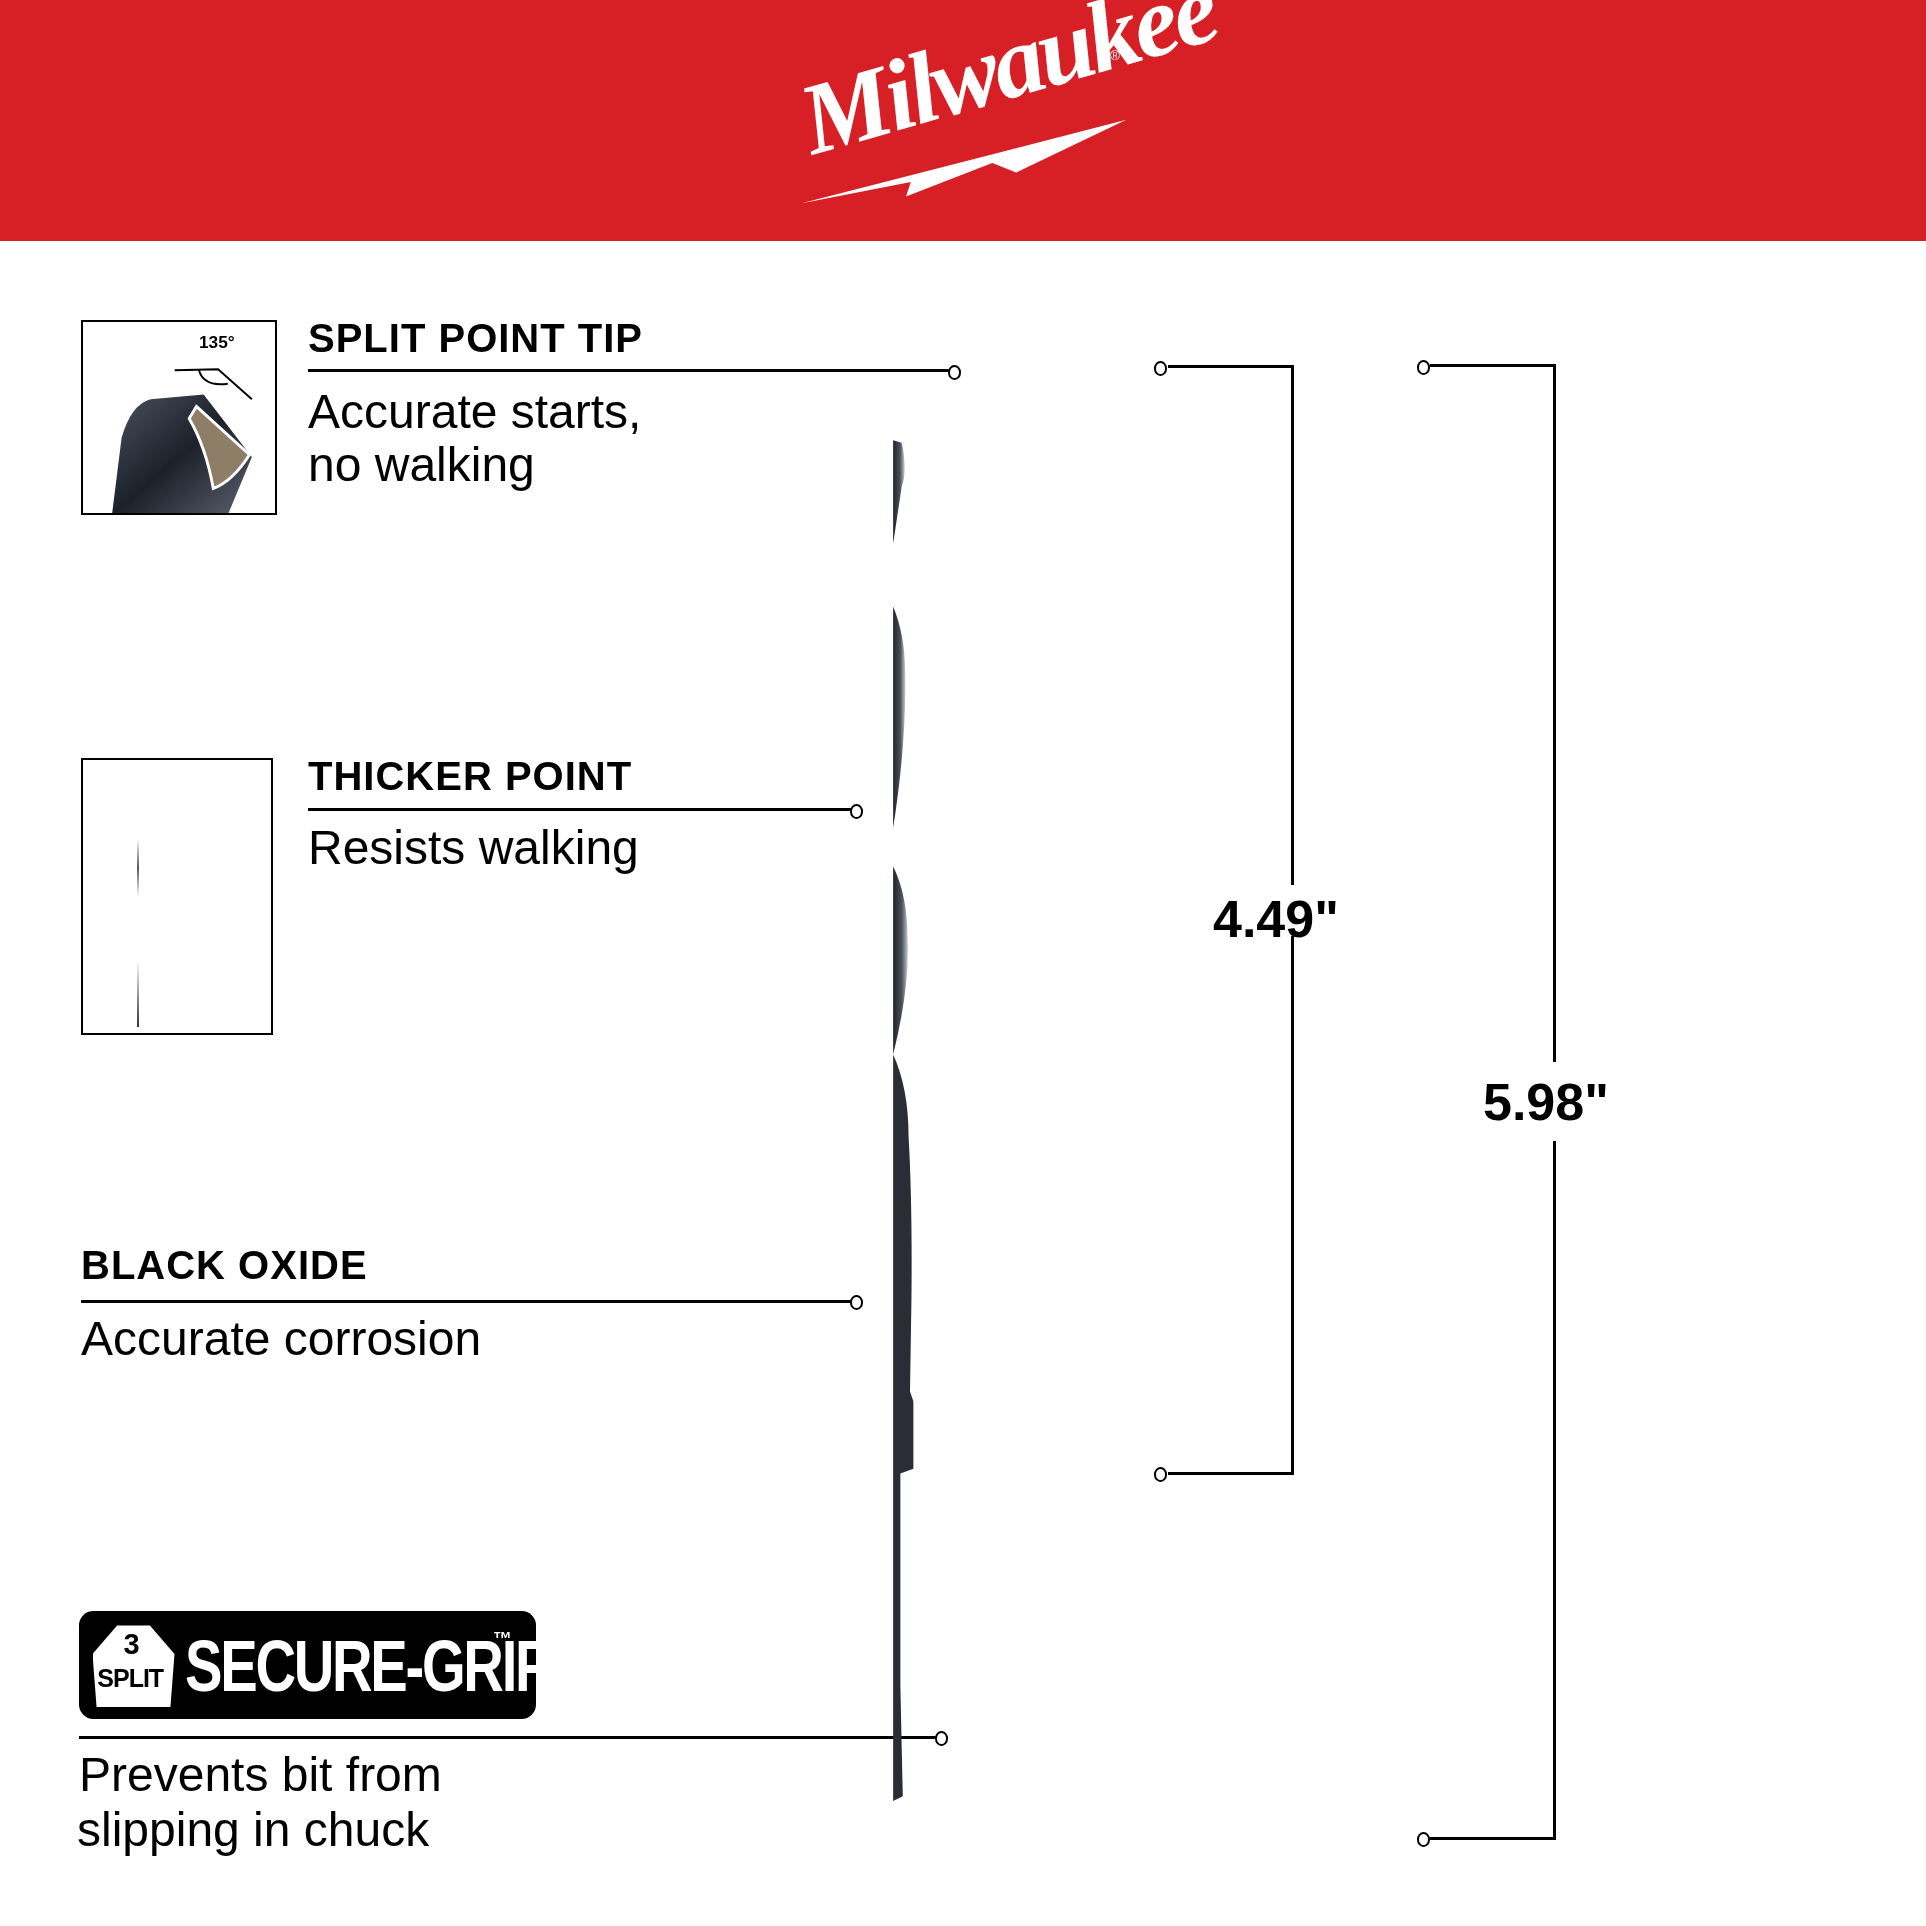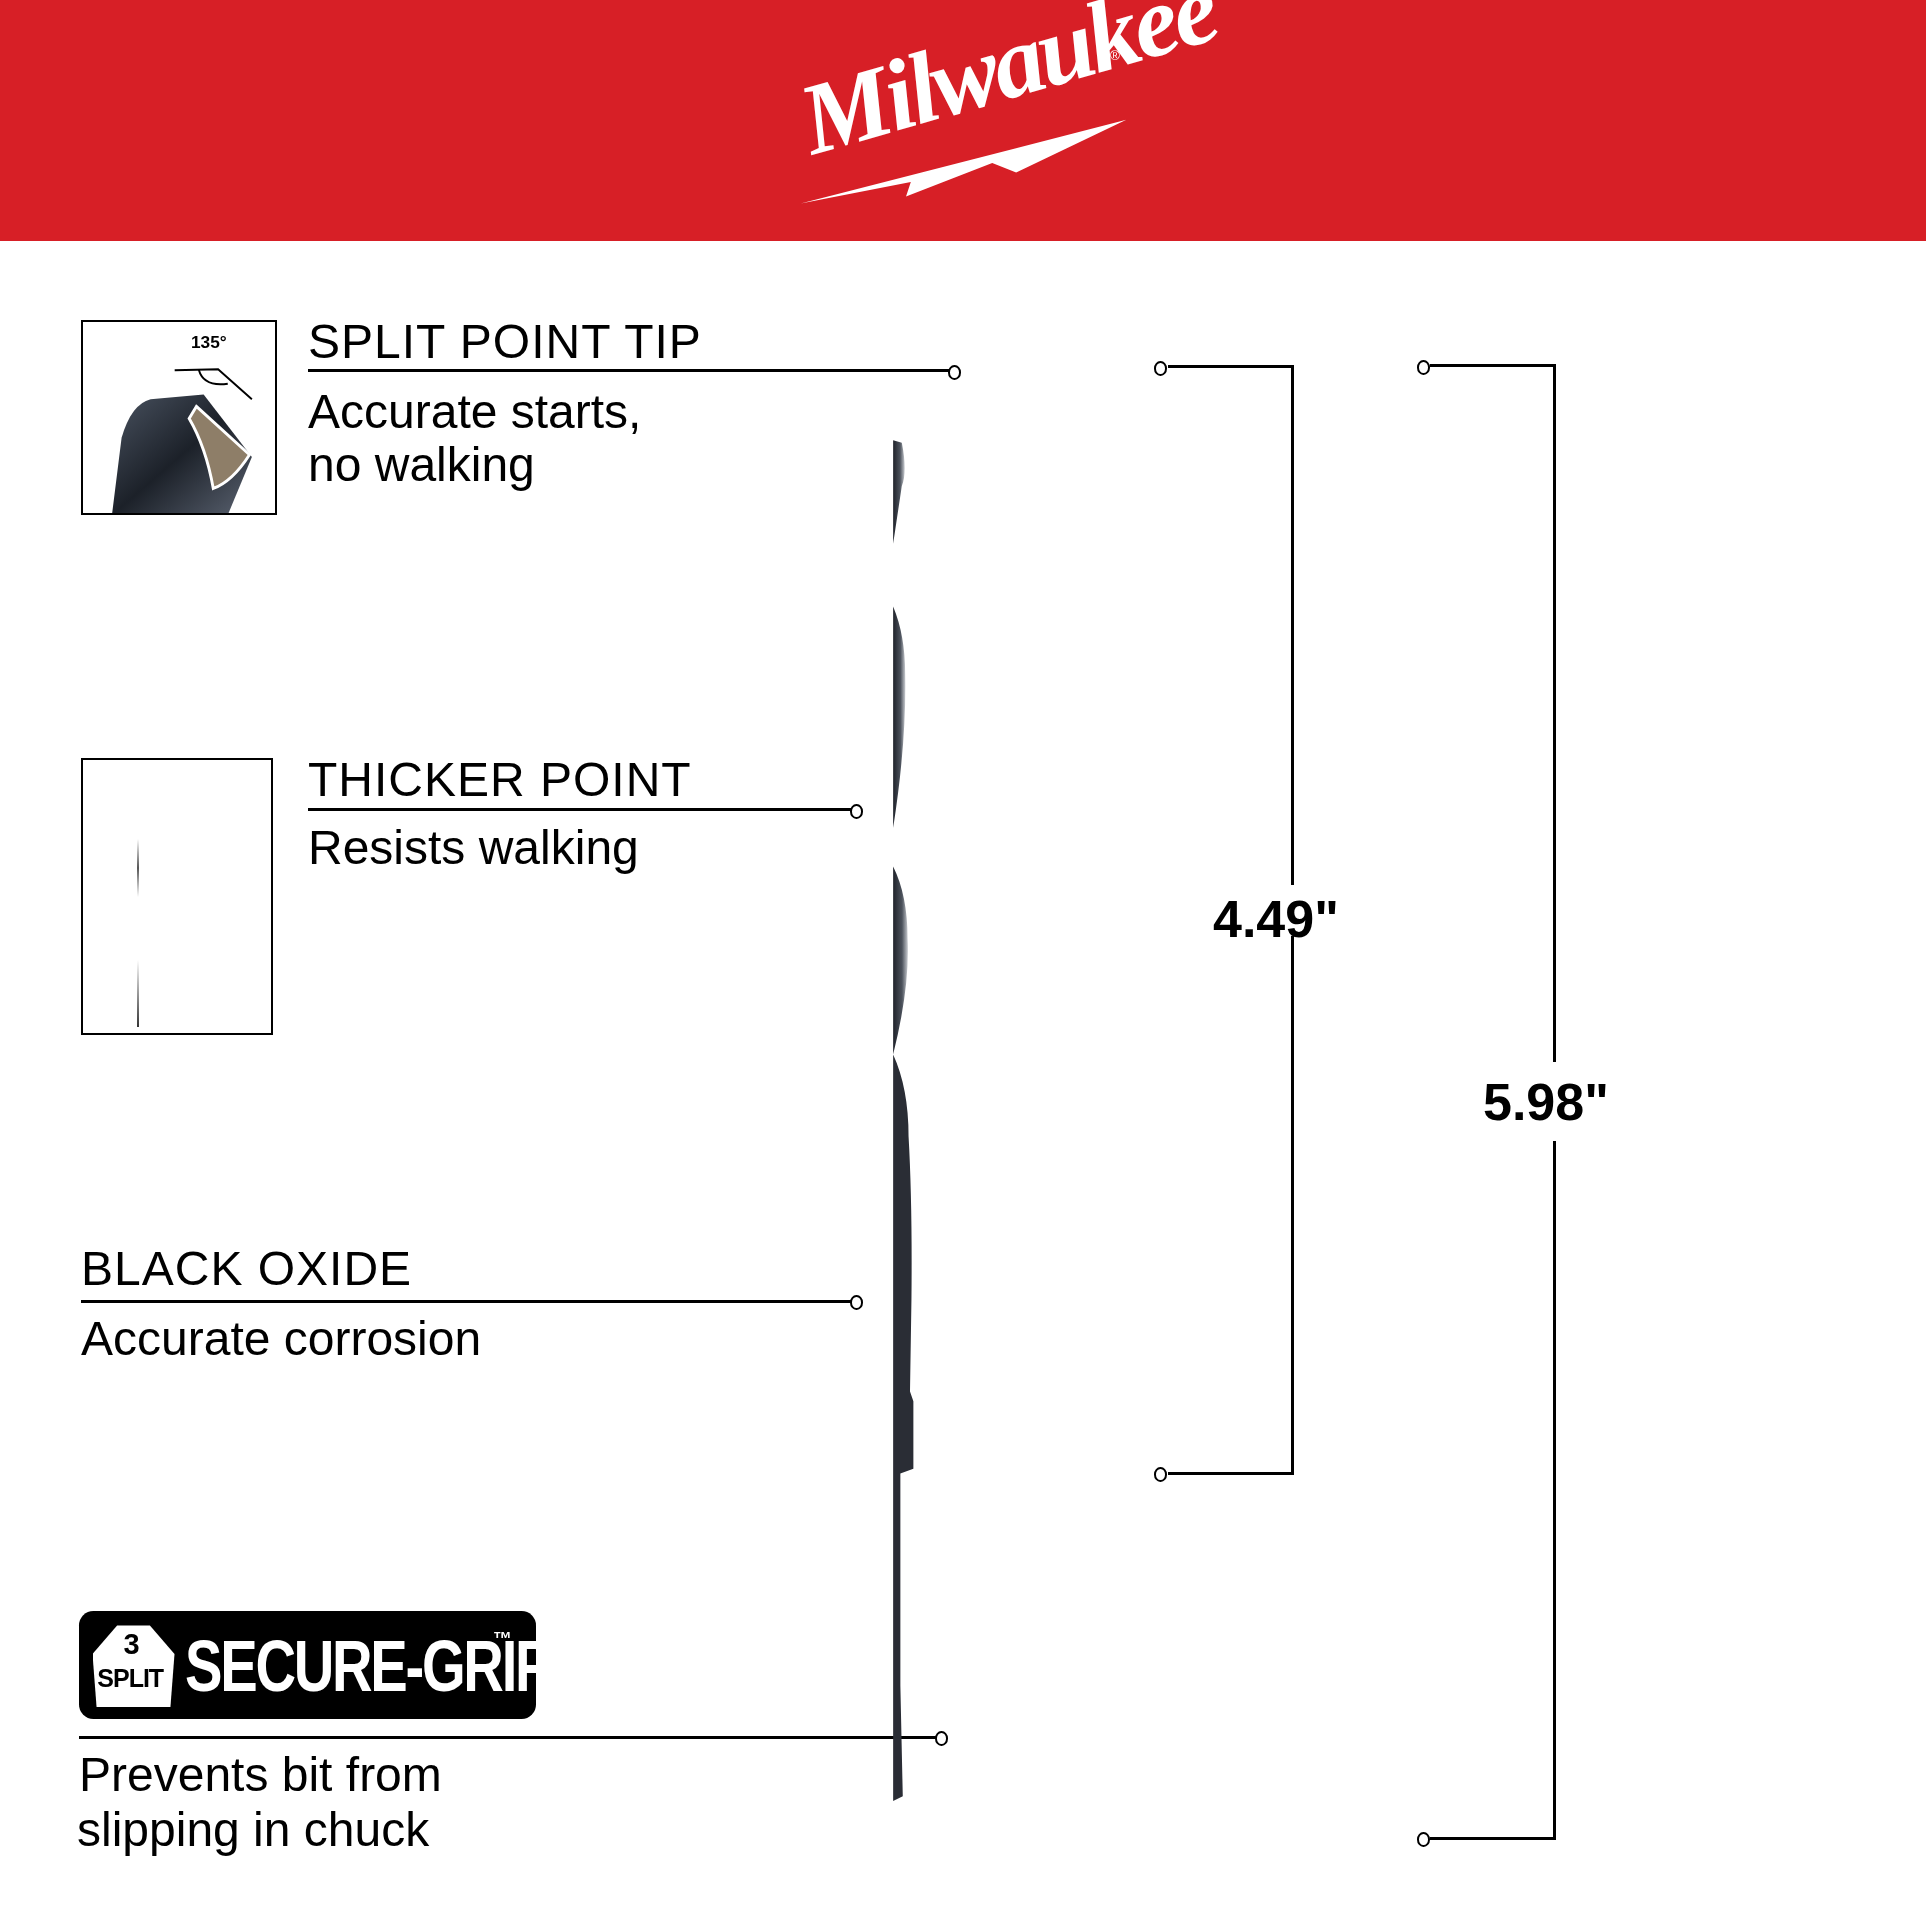--- a/index.html
+++ b/index.html
@@ -14,21 +14,21 @@
   .logo { position: absolute; left: 790px; top: 43px; width: 347px; height: 159px; }
   .logo-word {
     position: absolute; left: 29px; top: 19px;
     font-family: "Liberation Serif", serif; font-weight: bold; font-style: italic;
     font-size: 101px; color: #fff; letter-spacing: -3.9px;
     transform: rotate(-16deg); transform-origin: left bottom;
   }
   .logo-reg { position: absolute; left: 320px; top: 4.8px; color: #fff; font-size: 13.5px; }
   .abs { position: absolute; }
   .title {
-    position: absolute; font-weight: normal; font-size: 48px; line-height: 1;
+    position: absolute; font-weight: bold; font-size: 40px; line-height: 1;
     letter-spacing: 1px; white-space: nowrap;
   }
   .desc {
     position: absolute; font-size: 48px; line-height: 54px; white-space: nowrap;
   }
   .leader { position: absolute; height: 3.4px; background: #000; }
   .dot {
     position: absolute; width: 8.7px; height: 10.6px; border: 2.9px solid #000;
     border-radius: 50%; background: #fff; box-sizing: content-box;
   }
@@ -72,21 +72,21 @@
         <stop offset="0" stop-color="#4a5361"></stop>
           <stop offset="0.5" stop-color="#1c2129"></stop>
           <stop offset="1" stop-color="#5a6270"></stop>
       </linearGradient>
     </defs>
     <path d="M60,400 L80,240 Q100,170 140,160 L250,150 L350,280 L300,400 Z" fill="url(#bitg)"></path>
     <path d="M235,175 L345,275 Q310,330 270,345 Q255,260 220,200 Z" fill="#8e7e68" stroke="#fff" stroke-width="6"></path>
     <path d="M190,100 L280,98 L350,160" fill="none" stroke="#000" stroke-width="4"></path>
     <path d="M240,99 Q250,135 300,128" fill="none" stroke="#000" stroke-width="4"></path>
   </svg>
-  <span class="abs" style="left:108px;top:9.6px;font-weight:bold;font-size:17.3px">135°</span>
+  <span class="abs" style="left:116px;top:9.6px;font-weight:bold;font-size:17.3px">135°</span>
 </div>
 <div class="title" style="left:308px;top:318px">SPLIT POINT TIP</div>
 <div class="leader" style="left:308px;top:369px;width:645px"></div>
 <div class="dot" style="left:948px;top:365px"></div>
 <div class="desc" style="left:308px;top:385px">Accurate starts,</div>
 <div class="desc" style="left:308px;top:438px">no walking</div>
 
 <div class="icon-box" style="left:81px;top:758px;width:192px;height:277px">
   <div class="abs" style="left:54px;top:79px;width:1.9px;height:58px;background:linear-gradient(#fff,#555,#fff)"></div>
   <div class="abs" style="left:54px;top:200px;width:2.4px;height:67px;background:linear-gradient(#fff,#333)"></div>

